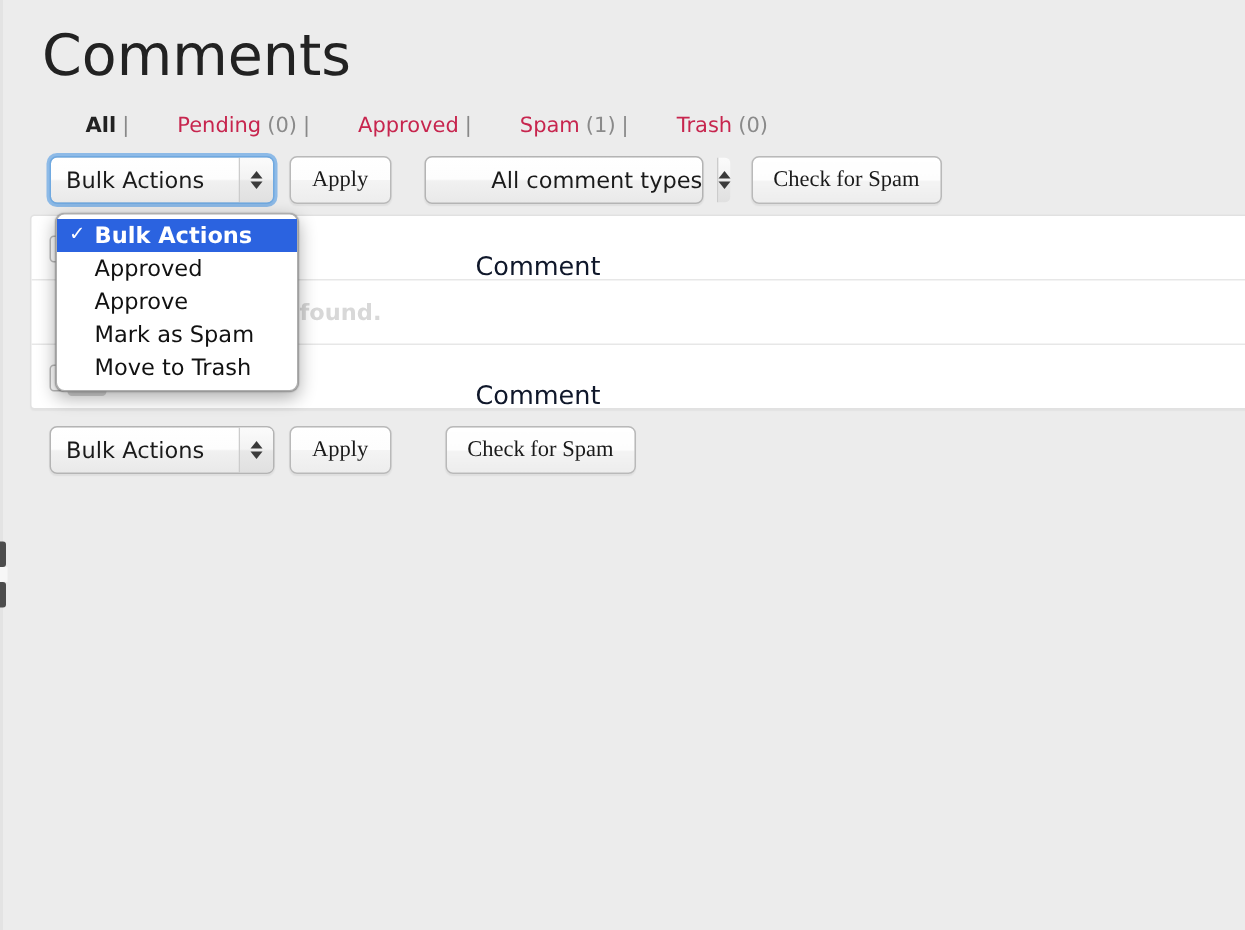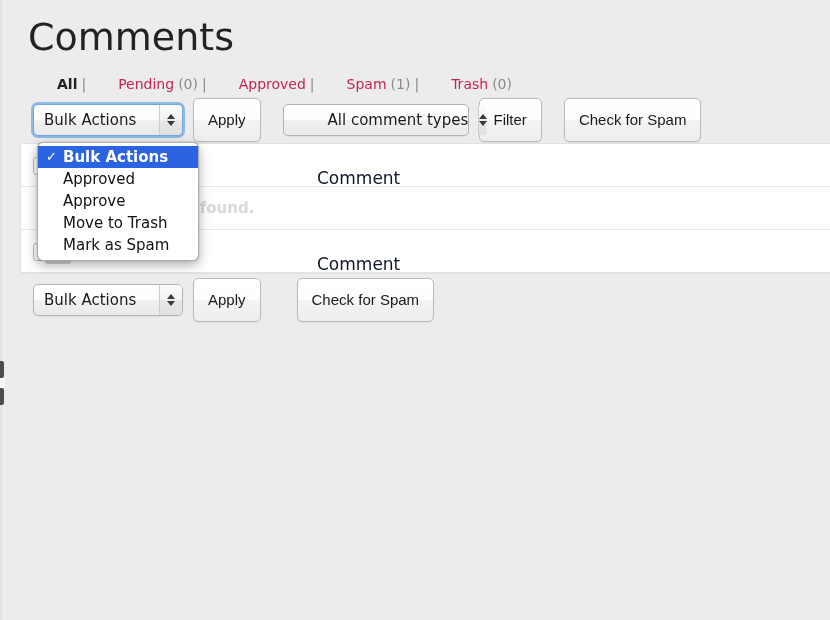--- a/index.html
+++ b/index.html
@@ -152,27 +152,27 @@
     outline: 3px solid rgba(110,170,230,0.75);
     outline-offset: -1px;
     border-color: #7aa7cd;
   }
 
   .sel.bulk { width: 150px; }
   .sel.types { width: 186px; padding-left: 44px; }
 
   
   .btn {
-    height: 44px;
+    height: 32px;
     box-sizing: border-box;
     background: linear-gradient(to bottom, #ffffff 0%, #fdfdfd 50%, #f4f4f4 51%, #ededed 100%);
     border: 1px solid #b9b9b9;
     border-radius: 5px;
     font-size: 15px;
-    font-family: Liberation Sans, sans-serif;
+    font-family: Liberation Serif, serif;
     color: #1a1a1a;
     padding: 0 14px;
     cursor: pointer;
     box-shadow: 0 1px 0 rgba(255,255,255,0.9) inset, 0 1px 1px rgba(0,0,0,0.06);
     line-height: 30px;
     white-space: nowrap;
   }
   .gap-sm { width: 10px; }
   .gap-lg { width: 22px; }
   .gap-xl { width: 36px; }
@@ -312,21 +312,20 @@
     <button class="btn">Apply</button>
     <div class="gap-lg"></div>
     <div class="sel types">
       <span class="sel-label">All comment types</span>
       <span class="stepper">
         <span class="arrow-up"></span>
         <span class="arrow-dn"></span>
       </span>
     </div>
     <div class="gap-sm"></div>
-    <button class="btn">Filter</button>
     <div class="gap-lg"></div>
     <button class="btn">Check for Spam</button>
   </div>
 
   <div class="toolbar bottom">
     <div class="sel bulk">
       <span class="sel-label">Bulk Actions</span>
       <span class="stepper">
         <span class="arrow-up"></span>
         <span class="arrow-dn"></span>
@@ -347,21 +346,21 @@
     <div class="popup-item">
       
       <span>Approved</span>
     </div>
     <div class="popup-item">
       
       <span>Approve</span>
     </div>
     <div class="popup-item">
       
-      <span>Move to Trash</span>
+      <span>Mark as Spam</span>
     </div>
     <div class="popup-item">
       
-      <span>Mark as Spam</span>
+      <span>Move to Trash</span>
     </div>
   </div>
 
 </div>
 
 </body></html>

